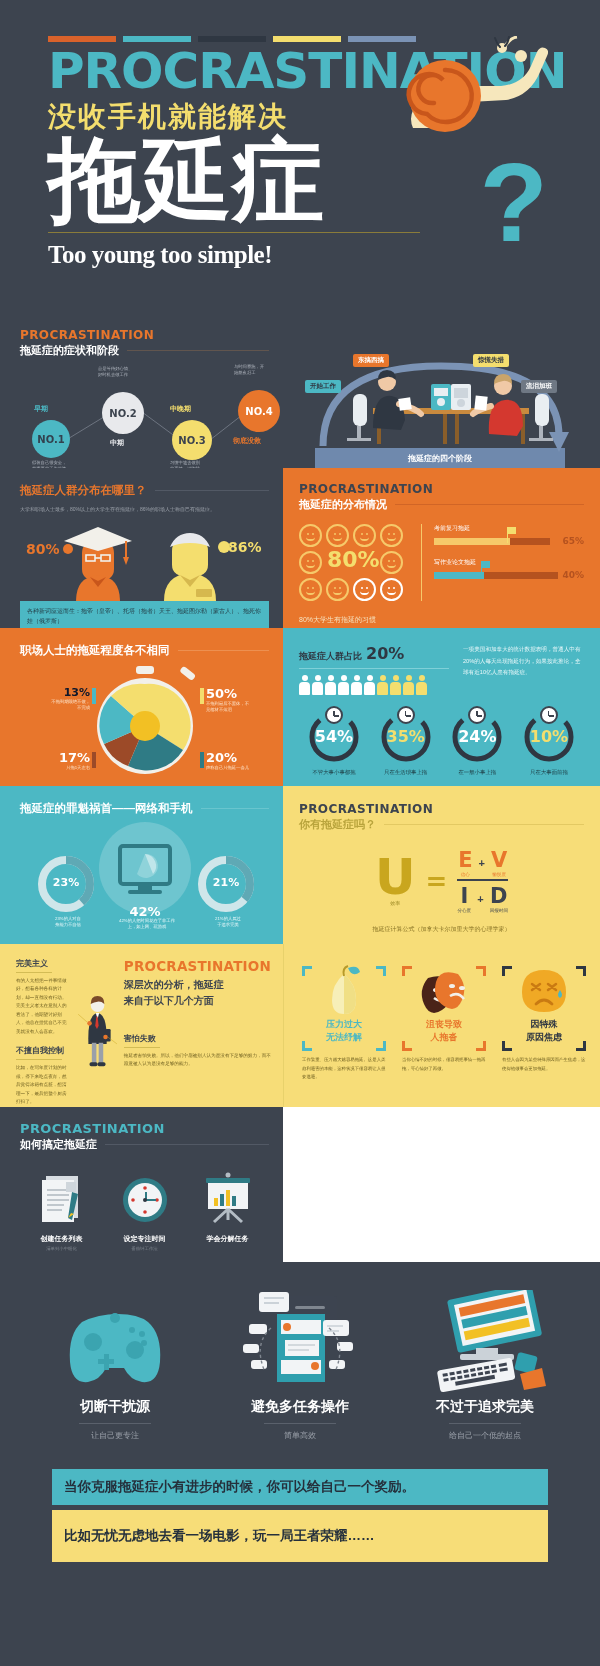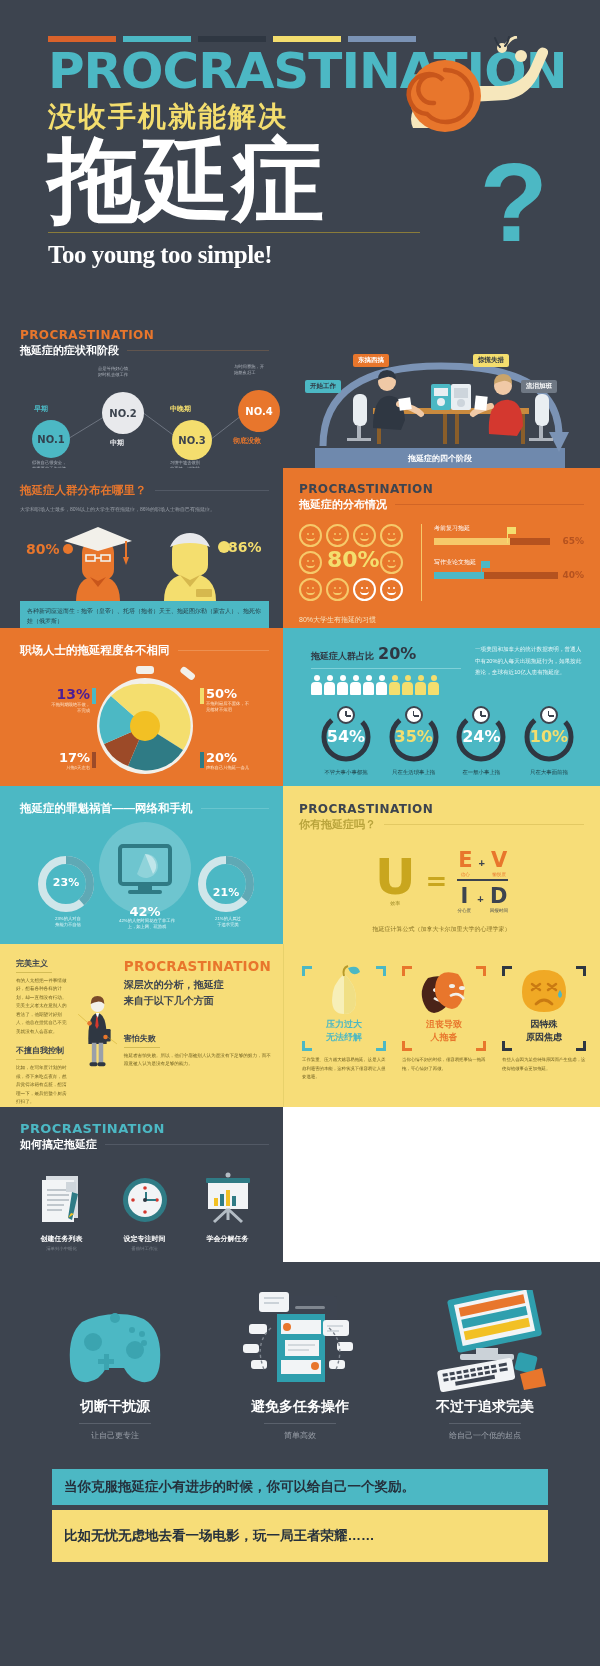--- a/index.html
+++ b/index.html
@@ -338,21 +338,21 @@
           <circle cx="125" cy="62" r="48" fill="#f2f0ea"></circle>
           <path d="M125 62 L125 20 A42 42 0 0 1 163 86 Z" fill="#f4de6e"></path>
           <path d="M125 62 L163 86 A42 42 0 0 1 108 102 Z" fill="#2f7b85"></path>
           <path d="M125 62 L108 102 A42 42 0 0 1 84 80 Z" fill="#9c4a28"></path>
           <path d="M125 62 L84 80 A42 42 0 0 1 91 32 Z" fill="#4cb8c4"></path>
           <path d="M125 62 L91 32 A42 42 0 0 1 125 20 Z" fill="#f4de6e"></path>
           <circle cx="125" cy="62" r="15" fill="#f2c024"></circle>
         </svg>
 
         <div style="position:absolute;left:0;top:22px;width:70px;text-align:right">
-          <div style="font-size:14px;font-weight:bold;color:#4c1d95;font-family:'DejaVu Sans',sans-serif">13%</div>
+          <div style="font-size:11px;font-weight:bold;color:#0f172a;font-family:'DejaVu Sans',sans-serif">13%</div>
           <div class="xtiny" style="color:#fde6cd;white-space:pre-line">不拖到期限绝不做，
 不完成</div>
         </div>
         <div style="position:absolute;left:72px;top:24px;width:4px;height:16px;background:#4cb8c4"></div>
 
         <div style="position:absolute;left:186px;top:22px;width:80px">
           <div style="font-size:13px;font-weight:bold;color:#fff;font-family:'DejaVu Sans',sans-serif">50%</div>
           <div class="xtiny" style="color:#fde6cd;white-space:pre-line">不拖到最后不罢休，不
 见棺材不落泪</div>
         </div>
@@ -365,21 +365,21 @@
         <div style="position:absolute;left:72px;top:88px;width:4px;height:16px;background:#9c4a28"></div>
 
         <div style="position:absolute;left:186px;top:86px;width:80px">
           <div style="font-size:13px;font-weight:bold;color:#fff;font-family:'DejaVu Sans',sans-serif">20%</div>
           <div class="xtiny" style="color:#fde6cd;white-space:pre-line">声称自己只拖延一会儿</div>
         </div>
         <div style="position:absolute;left:180px;top:88px;width:4px;height:16px;background:#2f7b85"></div>
       </div>
     </div>
 
-    <div class="cell c-teal" style="width:317px;height:158px;padding:16px 16px 0 28px">
+    <div class="cell c-teal" style="width:317px;height:158px;padding:16px 16px 0 16px">
       <div style="display:flex;gap:14px">
         <div style="width:150px">
           <div style="display:flex;align-items:baseline;gap:4px">
             <span style="font-size:9px;font-weight:bold;color:#2f3742">拖延症人群占比</span>
             <span style="font-size:16px;font-weight:bold;color:#2f3742;font-family:'DejaVu Sans',sans-serif">20%</span>
           </div>
           <div style="height:1px;background:#7fd0d8;margin:5px 0 6px"></div>
           <div class="people">
             <div class="person">
                 <div class="h"></div>
@@ -487,21 +487,21 @@
           <rect x="118" y="62" width="14" height="6" fill="#2f7b85"></rect>
           <rect x="108" y="68" width="34" height="4" rx="2" fill="#2f7b85"></rect>
 
           <circle cx="46" cy="62" r="24" fill="none" stroke="#cfe6ea" stroke-width="8"></circle>
           <circle cx="46" cy="62" r="24" fill="none" stroke="#5fa9b5" stroke-width="8" stroke-dasharray="58 94" transform="rotate(-90 46 62)"></circle>
 
           <circle cx="206" cy="62" r="24" fill="none" stroke="#cfe6ea" stroke-width="8"></circle>
           <circle cx="206" cy="62" r="24" fill="none" stroke="#5fa9b5" stroke-width="8" stroke-dasharray="54 98" transform="rotate(-90 206 62)"></circle>
         </svg>
         <div style="position:absolute;left:24px;top:54px;width:44px;text-align:center;font-size:11px;font-weight:bold;color:#fff;font-family:'DejaVu Sans',sans-serif">23%</div>
-        <div style="position:absolute;left:184px;top:64px;width:44px;text-align:center;font-size:11px;font-weight:bold;color:#fff;font-family:'DejaVu Sans',sans-serif">21%</div>
+        <div style="position:absolute;left:184px;top:54px;width:44px;text-align:center;font-size:11px;font-weight:bold;color:#fff;font-family:'DejaVu Sans',sans-serif">21%</div>
         <div style="position:absolute;left:100px;top:82px;width:50px;text-align:center;font-size:13px;font-weight:bold;color:#fff;font-family:'DejaVu Sans',sans-serif">42%</div>
         <div class="xtiny" style="position:absolute;left:84px;top:96px;width:86px;text-align:center;color:#e8f8fa;white-space:pre-line">42%的人把时间花在了非工作
 上，如上网、玩游戏</div>
         <div class="xtiny" style="position:absolute;left:18px;top:94px;width:60px;text-align:center;color:#e8f8fa;white-space:pre-line">23%的人对自
 身能力不自信</div>
         <div class="xtiny" style="position:absolute;left:178px;top:94px;width:60px;text-align:center;color:#e8f8fa;white-space:pre-line">21%的人属过
 于追求完美</div>
       </div>
     </div>
 

